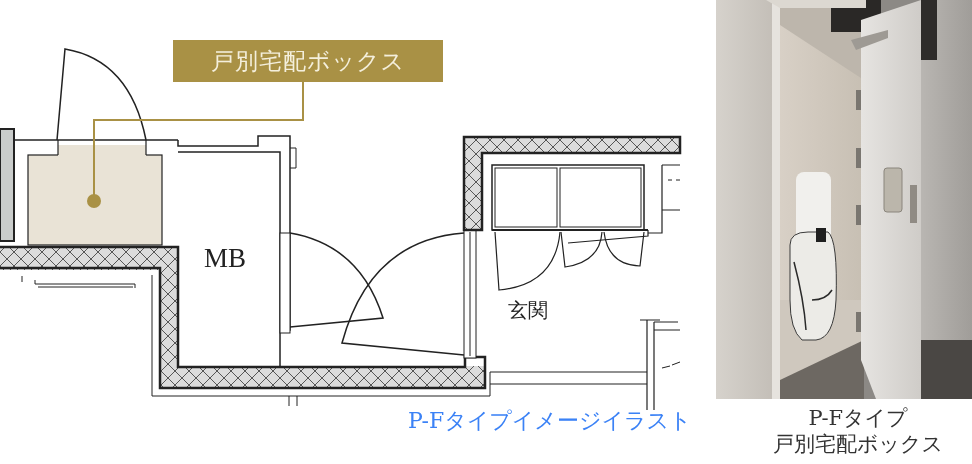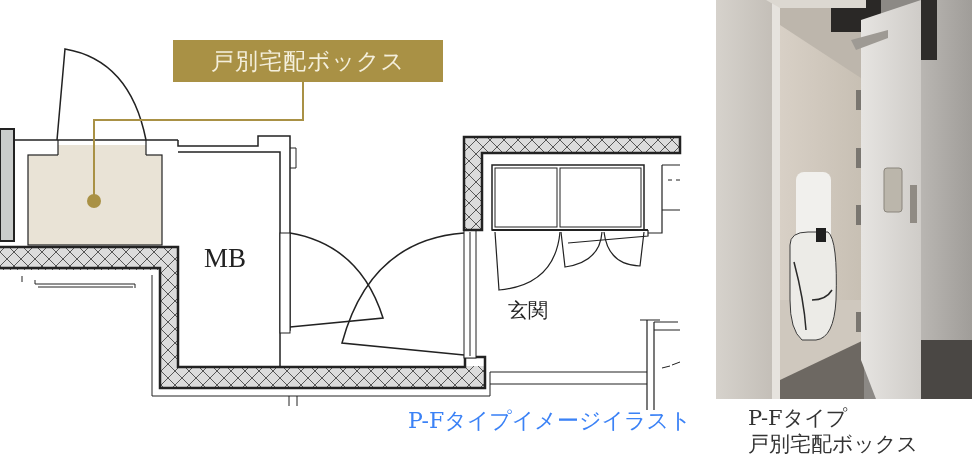--- a/index.html
+++ b/index.html
@@ -11,21 +11,21 @@
     font-size:23px; letter-spacing:1px; display:flex; align-items:center; justify-content:center;
   }
   .room-label { position:absolute; font-family:"Liberation Serif", serif; color:#222; }
   .room-mb { left:204px; top:243px; font-size:27px; }
   .room-genkan { left:508px; top:297px; font-size:20px; font-family:"DejaVu Serif", serif; }
   .caption-plan {
     position:absolute; left:408px; top:406px; font-size:22px; color:#3b82f6;
     font-family:"DejaVu Serif", serif; letter-spacing:0px; white-space:nowrap;
   }
   .caption-photo {
-    position:absolute; right:4px; top:405px; width:220px; text-align:left;
+    position:absolute; right:4px; top:405px; width:220px; text-align:center;
     font-size:21px; color:#333; line-height:26px; font-family:"DejaVu Serif", serif;
   }
   #photo { position:absolute; left:716px; top:0; width:256px; height:399px; overflow:hidden; }
 </style>
 </head>
 <body>
 
 <div id="plan">
   <svg width="712" height="410" viewBox="0 0 712 410">
     <defs>

